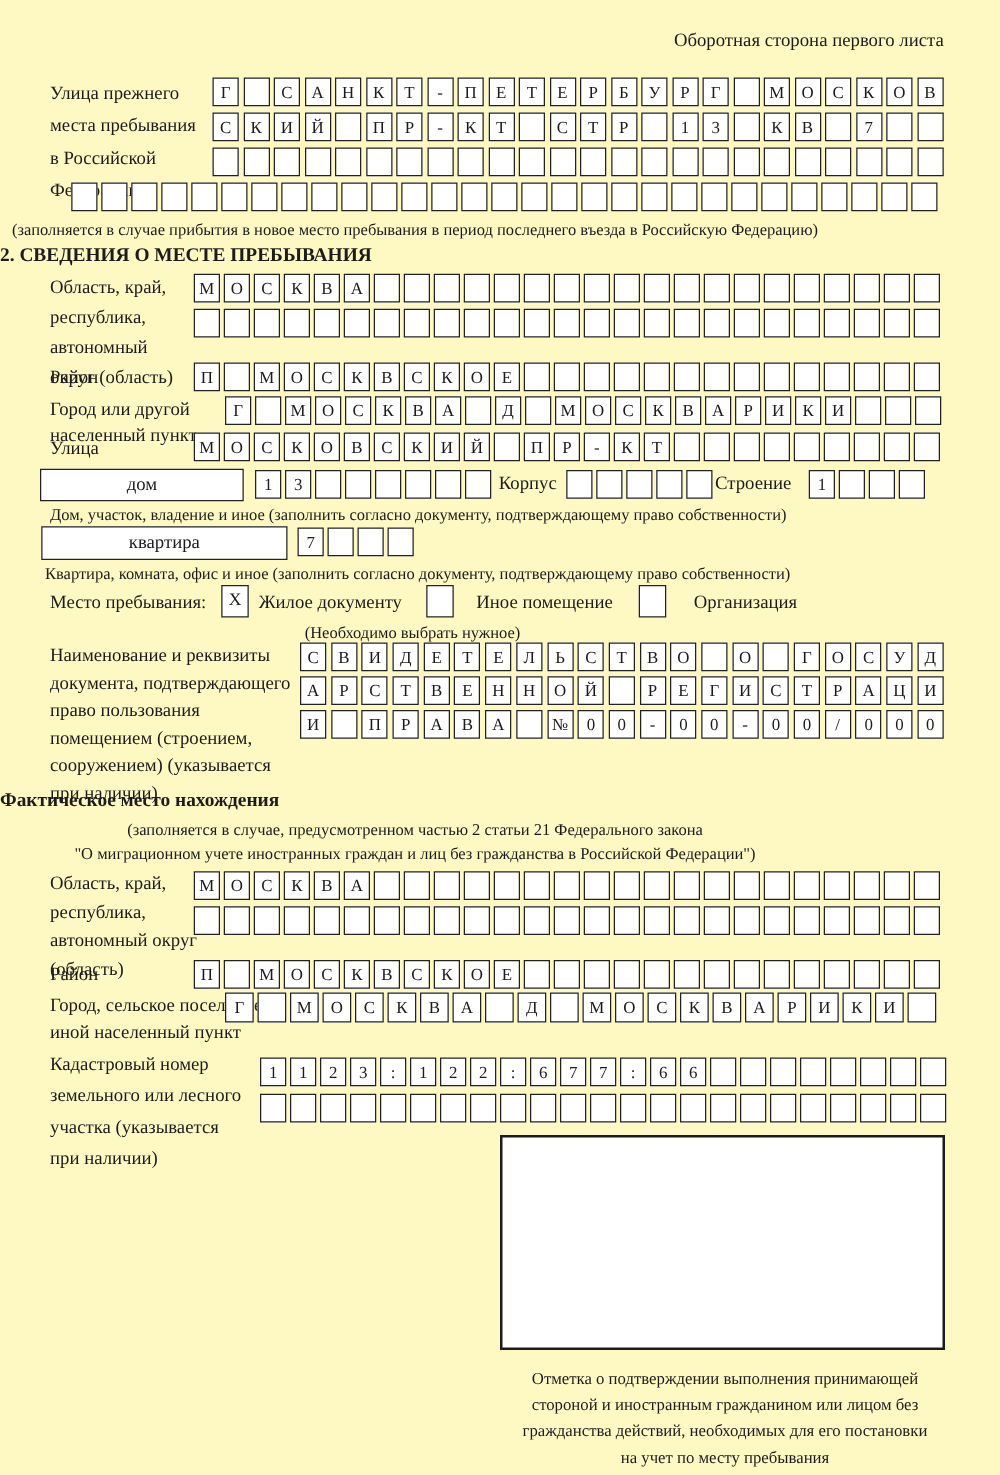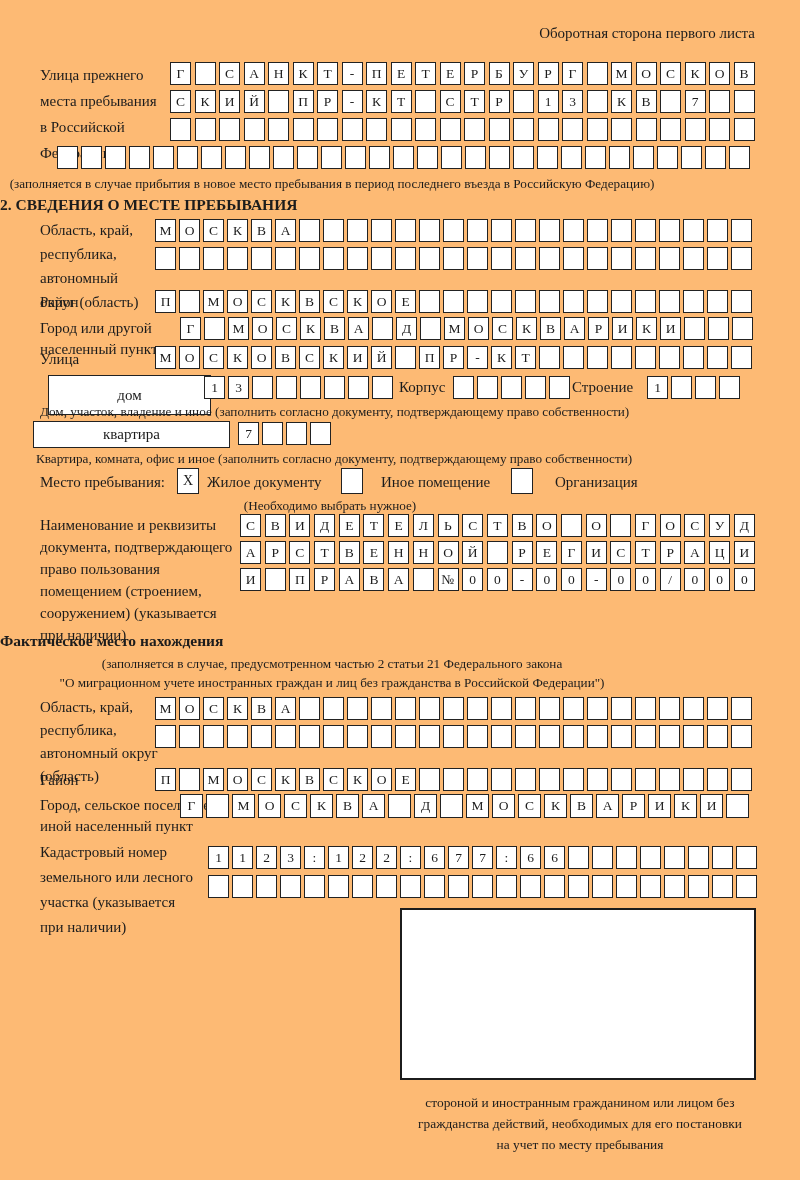--- a/index.html
+++ b/index.html
@@ -1,16 +1,16 @@
 <!DOCTYPE html>
 <html lang="ru"><head>
 <meta charset="utf-8">
 <style>
   html,body{margin:0;padding:0;background:#ffffff;}
-  .page{position:relative;width:800px;height:1180px;background:#fdba74;overflow:hidden;
+  .page{position:relative;width:800px;height:1180px;background:#fef9c3;overflow:hidden;
         font-family:"Liberation Serif","DejaVu Serif",serif;color:#1c1c1c;}
   .row{position:absolute;display:flex;gap:3px;}
   .row.g35{gap:3.5px;}
   .row.g37{gap:3.7px;}
   .cb{box-sizing:border-box;flex:0 0 auto;width:21px;height:23px;border:1.5px solid #222;
       display:flex;align-items:center;justify-content:center;
       font-size:13.5px;line-height:1;background:#fff;}
   .row.wide .cb{width:23px;height:24px;}
   .lbl{position:absolute;font-size:15px;line-height:26px;white-space:nowrap;}
   .cap{position:absolute;font-size:13.2px;line-height:16px;white-space:nowrap;}
@@ -292,21 +292,21 @@
       <span class="cb"></span>
       <span class="cb"></span>
       <span class="cb"></span>
       <span class="cb"></span>
       <span class="cb"></span>
       <span class="cb"></span>
       <span class="cb"></span>
       <span class="cb"></span>
     </div>
 
-  <div class="widebox" style="left:48px;top:375px;width:163px;height:40px">дом</div>
+  <div class="widebox" style="left:32px;top:375px;width:163px;height:26px">дом</div>
   <div class="row" style="left:204px;top:376px">
       <span class="cb">1</span>
       <span class="cb">3</span>
       <span class="cb"></span>
       <span class="cb"></span>
       <span class="cb"></span>
       <span class="cb"></span>
       <span class="cb"></span>
       <span class="cb"></span>
     </div>
@@ -598,18 +598,19 @@
       <span class="cb"></span>
       <span class="cb"></span>
       <span class="cb"></span>
       <span class="cb"></span>
       <span class="cb"></span>
       <span class="cb"></span>
     </div>
 
   <div class="stamp" style="left:400px;top:908px;width:356px;height:172px"></div>
   <div class="stampcap" style="left:393px;top:1092px;width:374px">
+      <div>Отметка о подтверждении выполнения принимающей</div>
       <div>стороной и иностранным гражданином или лицом без</div>
       <div>гражданства действий, необходимых для его постановки</div>
       <div>на учет по месту пребывания</div>
     </div>
 
 </div>
 
 </body></html>

